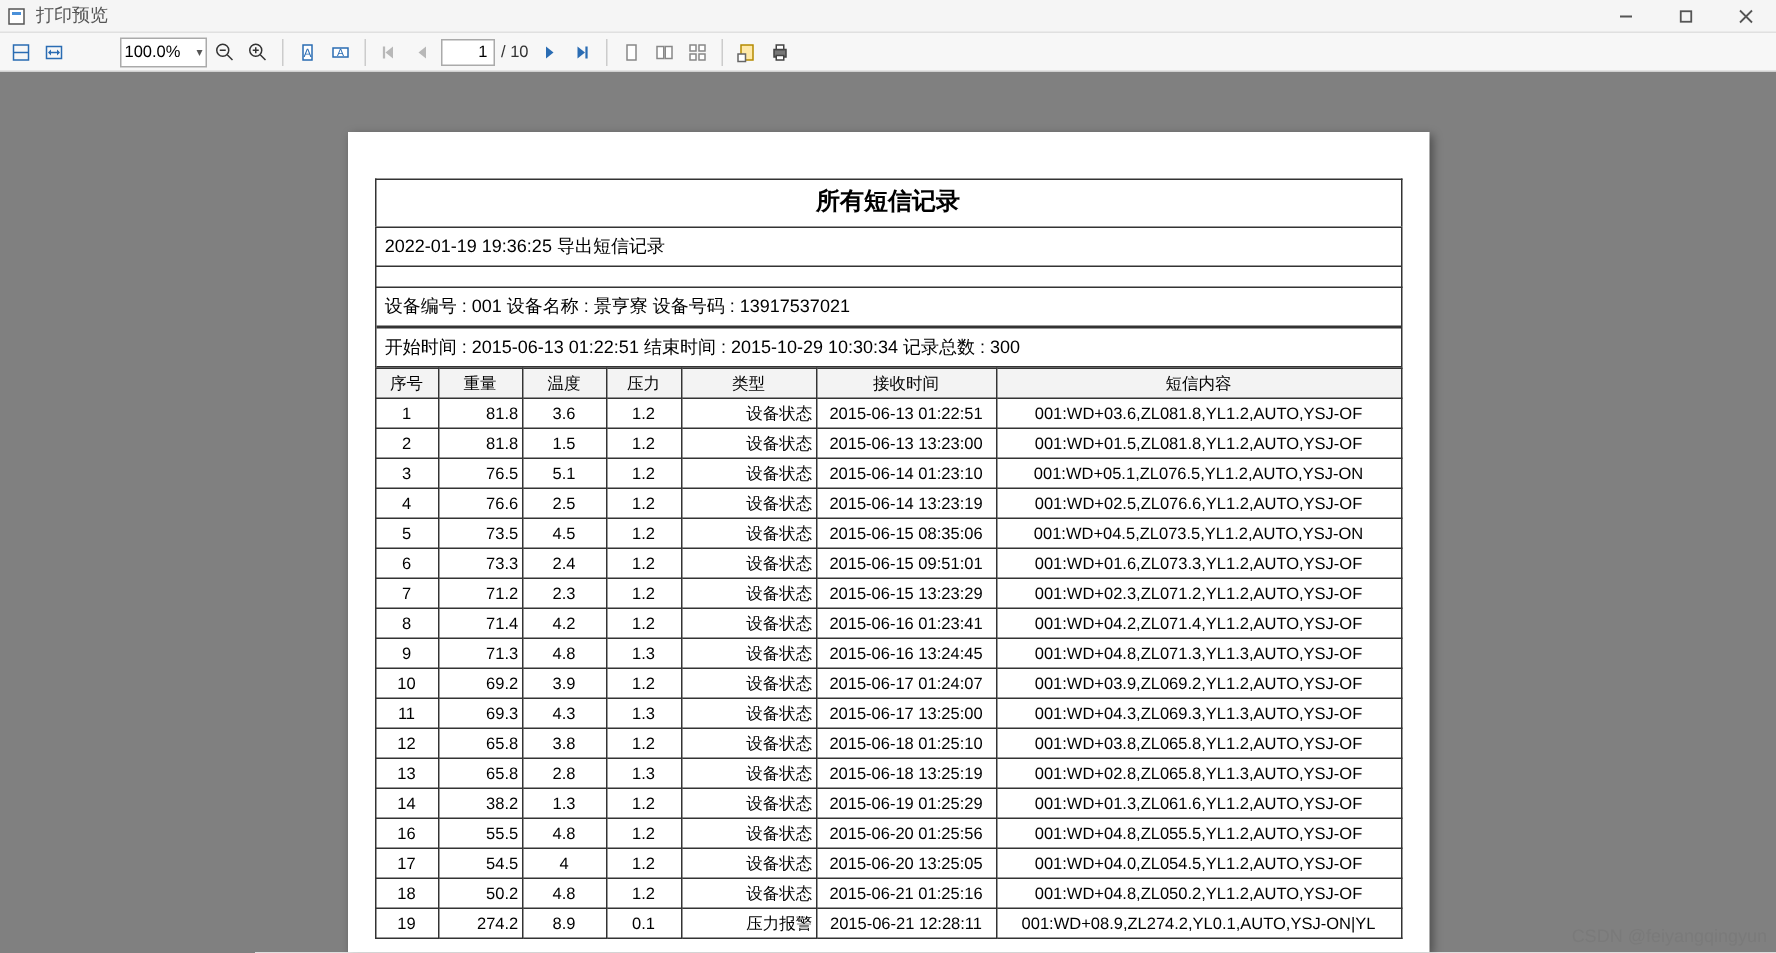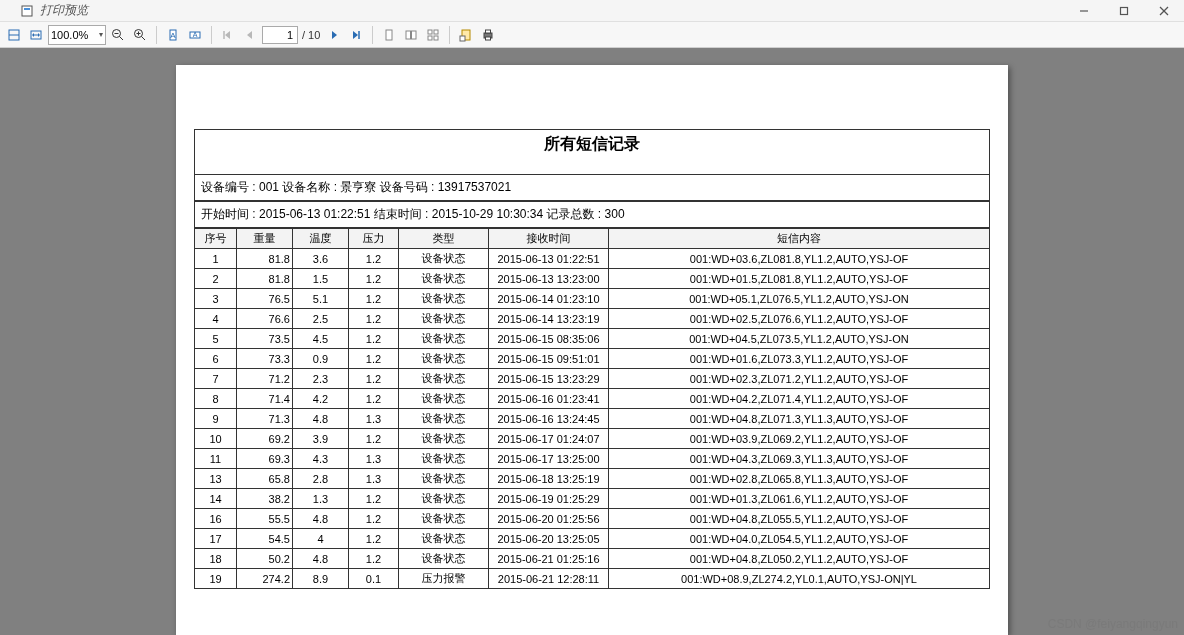--- a/index.html
+++ b/index.html
@@ -12,23 +12,22 @@
       overflow: hidden;
       position: relative;
     }
     
     .titlebar {
       height: 22px;
       background: #f5f5f5;
       border-bottom: 1px solid #e0e0e0;
       display: flex;
       align-items: center;
-      padding: 0 20px;
+      padding: 0 4px;
       position: relative;
-      font-style: italic;
     }
     .titlebar .app-icon {
       width: 14px; height: 14px;
       margin-right: 6px;
       display: inline-flex; align-items: center; justify-content: center;
     }
     .titlebar .title { font-size: 12px; color: #555; }
     .window-controls {
       position: absolute;
       right: 0; top: 0;
@@ -64,20 +63,21 @@
     .zoom-box {
       height: 20px;
       border: 1px solid #aaa;
       background: #fff;
       display: flex;
       align-items: center;
       padding: 0 2px;
       font-size: 11px;
       min-width: 58px;
       justify-content: space-between;
+      margin-left: 32px;
     }
     .zoom-box .arrow { font-size: 8px; color: #555; padding-left:4px;}
     .sep {
       width: 1px; height: 18px; background: #ccc; margin: 0 4px;
     }
     .page-input {
       width: 36px; height: 18px;
       border: 1px solid #aaa; background: #fff;
       text-align: right; padding: 0 4px;
       font-size: 11px;
@@ -87,25 +87,25 @@
     
     .viewport {
       position: absolute;
       left:0; right:0; top:48px; bottom:0;
       background: #808080;
       overflow: hidden;
       display: flex;
       justify-content: center;
     }
     .page-shadow {
-      margin-top: 17px;
-      width: 832px;
+      margin-top: 40px;
+      width: 721px;
       background: #fff;
       box-shadow: 2px 2px 6px rgba(0,0,0,0.4);
-      padding: 64px 18px 0 18px;
+      padding: 31px 18px 0 18px;
       position: relative;
     }
     .doc-title {
       text-align: center;
       font-weight: bold;
       font-size: 16px;
       padding: 4px 0 6px 0;
       border: 1px solid #333;
       border-bottom: none;
     }
@@ -138,21 +138,21 @@
       overflow: hidden;
     }
     table.data th {
       background: #f3f3f3;
       font-weight: normal;
     }
     table.data td.col-idx { width: 42px; }
     table.data td.col-w { width: 56px; text-align: right; }
     table.data td.col-t { width: 56px; }
     table.data td.col-p { width: 50px; }
-    table.data td.col-type { width: 90px; }
+    table.data td.col-type { width: 90px; text-align: right; }
     table.data td.col-time { width: 120px; }
     table.data td.col-msg { }
 
     .watermark {
       position: absolute;
       right: 6px; bottom: 4px;
       color: rgba(120,120,120,0.75);
       font-size: 12px;
       font-family: Arial, sans-serif;
       pointer-events: none;
@@ -293,20 +293,21 @@
         <rect x="3" y="5" width="8" height="5" fill="#777" stroke="#444"></rect>
         <rect x="4.5" y="2" width="5" height="3" fill="#fff" stroke="#444"></rect>
         <rect x="4.5" y="9" width="5" height="3" fill="#fff" stroke="#444"></rect>
       </svg>
   </div>
 </div>
 
 <div class="viewport">
   <div class="page-shadow">
     <div class="doc-title">所有短信记录</div>
+    <div class="info-line">2022-01-19 19:36:25 导出短信记录</div>
     <div class="spacer-row"></div>
     <div class="info-block">
       <div class="info-line" style="border-top:none;">设备编号 : 001 设备名称 : 景亨寮 设备号码 : 13917537021</div>
       <div class="info-line">开始时间 : 2015-06-13 01:22:51 结束时间 : 2015-10-29 10:30:34 记录总数 : 300</div>
     </div>
     <table class="data">
       <thead>
         <tr>
           <th>序号</th>
           <th>重量</th>
@@ -359,21 +360,21 @@
             <td class="col-w">73.5</td>
             <td class="col-t">4.5</td>
             <td class="col-p">1.2</td>
             <td class="col-type">设备状态</td>
             <td class="col-time">2015-06-15 08:35:06</td>
             <td class="col-msg">001:WD+04.5,ZL073.5,YL1.2,AUTO,YSJ-ON</td>
           </tr>
           <tr>
             <td class="col-idx">6</td>
             <td class="col-w">73.3</td>
-            <td class="col-t">0.9</td>
+            <td class="col-t">2.4</td>
             <td class="col-p">1.2</td>
             <td class="col-type">设备状态</td>
             <td class="col-time">2015-06-15 09:51:01</td>
             <td class="col-msg">001:WD+01.6,ZL073.3,YL1.2,AUTO,YSJ-OF</td>
           </tr>
           <tr>
             <td class="col-idx">7</td>
             <td class="col-w">71.2</td>
             <td class="col-t">2.3</td>
             <td class="col-p">1.2</td>
@@ -409,20 +410,29 @@
             <td class="col-msg">001:WD+03.9,ZL069.2,YL1.2,AUTO,YSJ-OF</td>
           </tr>
           <tr>
             <td class="col-idx">11</td>
             <td class="col-w">69.3</td>
             <td class="col-t">4.3</td>
             <td class="col-p">1.3</td>
             <td class="col-type">设备状态</td>
             <td class="col-time">2015-06-17 13:25:00</td>
             <td class="col-msg">001:WD+04.3,ZL069.3,YL1.3,AUTO,YSJ-OF</td>
+          </tr>
+          <tr>
+            <td class="col-idx">12</td>
+            <td class="col-w">65.8</td>
+            <td class="col-t">3.8</td>
+            <td class="col-p">1.2</td>
+            <td class="col-type">设备状态</td>
+            <td class="col-time">2015-06-18 01:25:10</td>
+            <td class="col-msg">001:WD+03.8,ZL065.8,YL1.2,AUTO,YSJ-OF</td>
           </tr>
           <tr>
             <td class="col-idx">13</td>
             <td class="col-w">65.8</td>
             <td class="col-t">2.8</td>
             <td class="col-p">1.3</td>
             <td class="col-type">设备状态</td>
             <td class="col-time">2015-06-18 13:25:19</td>
             <td class="col-msg">001:WD+02.8,ZL065.8,YL1.3,AUTO,YSJ-OF</td>
           </tr>

